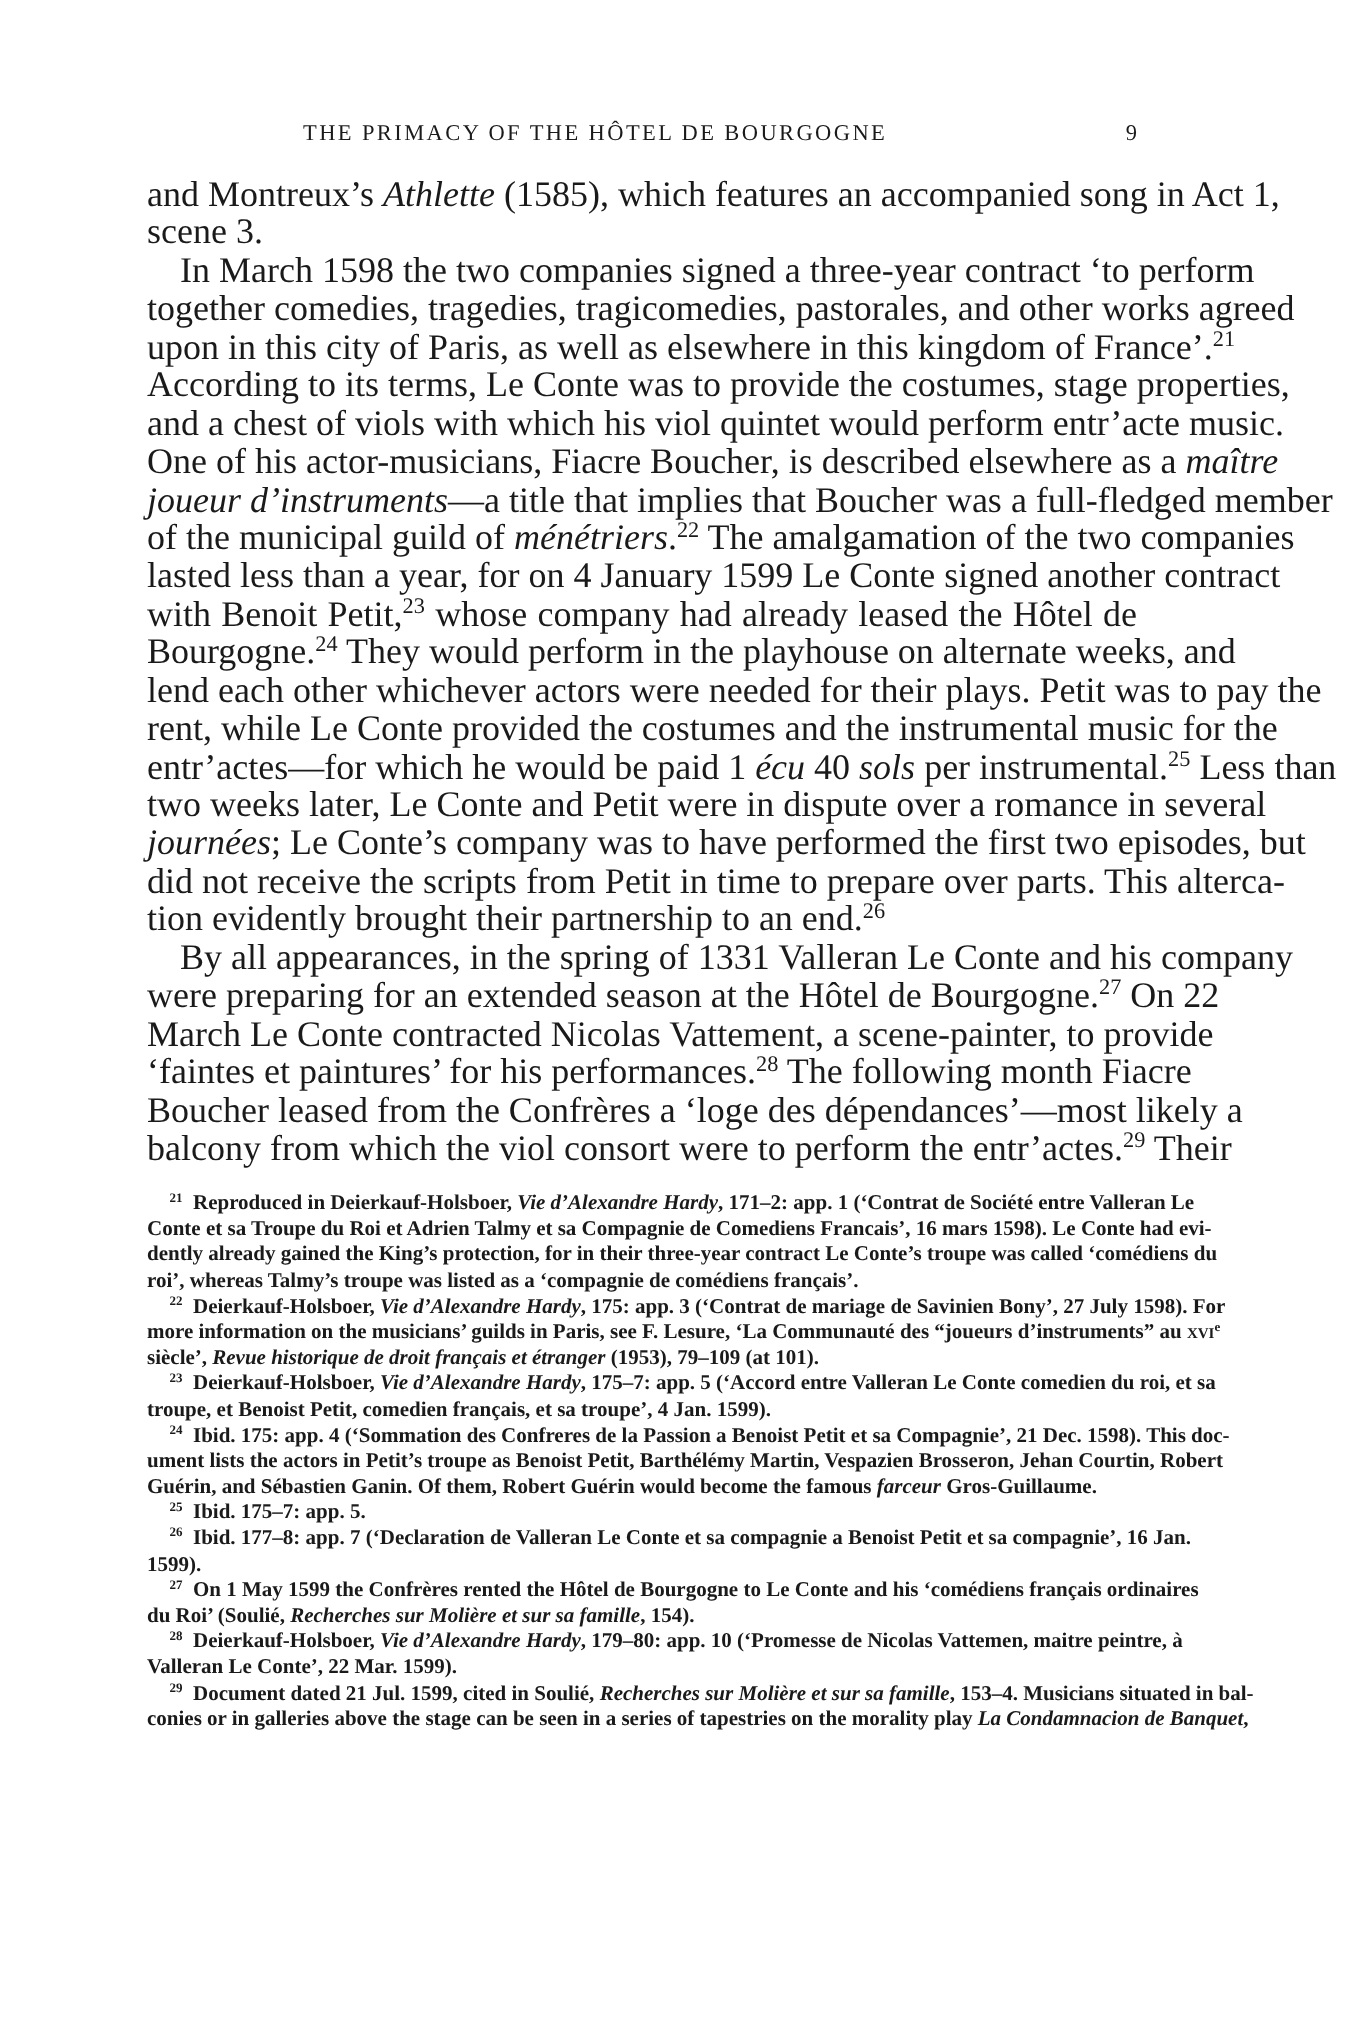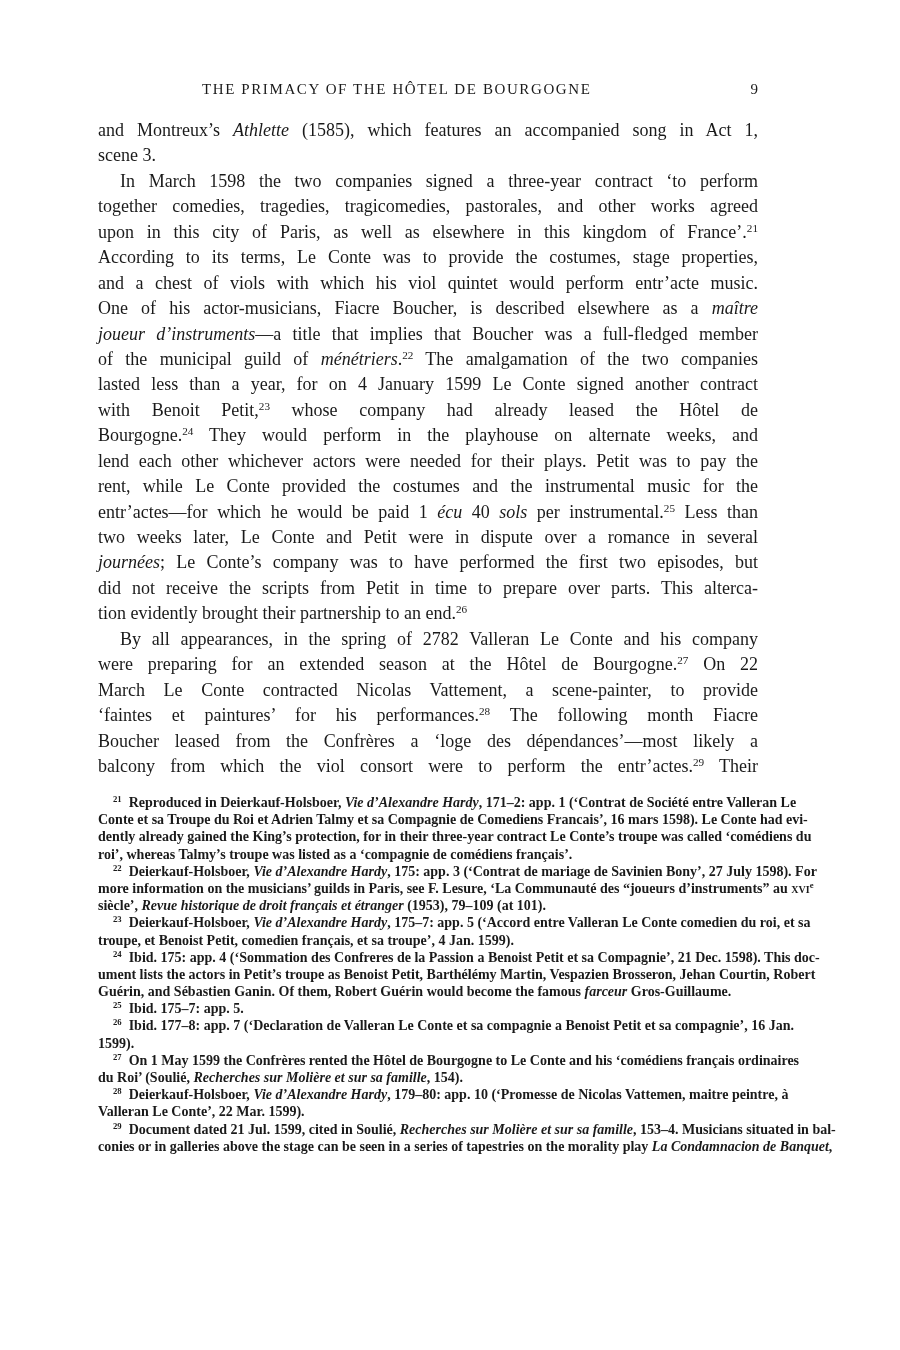--- a/index.html
+++ b/index.html
@@ -7,21 +7,21 @@
   .running-head {
     position: absolute; left: 98px; top: 81px; width: 660px; height: 22px;
     font-family: "Liberation Serif", "DejaVu Serif", serif; font-size: 15px;
     letter-spacing: 1.6px;
     text-align: center;
   }
   .running-title { position: absolute; left: 104px; top: 0; white-space: nowrap; }
   .page-number { position: absolute; right: 0; top: 0; letter-spacing: 0; }
   .body-text {
     position: absolute; left: 98px; top: 118px; width: 660px;
-    font-family: "Liberation Serif", "DejaVu Serif", serif; font-size: 18px;
+    font-family: "Liberation Serif", "DejaVu Serif", serif; font-size: 24px;
     line-height: 25.45px;
   }
   .footnotes {
     position: absolute; left: 98px; top: 794px; width: 660px;
     font-family: "Liberation Serif", "DejaVu Serif", serif; font-size: 14px;
     line-height: 17.2px;
     font-weight: bold;
   }
   .para { margin: 0; }
   .line { display: block; white-space: nowrap; text-align: justify; text-align-last: justify; height: 25.45px; overflow: visible; }
@@ -60,21 +60,21 @@
       <span class="line"><span>Bourgogne.</span><sup>24</sup><span> They would perform in the playhouse on alternate weeks, and</span></span>
       <span class="line"><span>lend each other whichever actors were needed for their plays. Petit was to pay the</span></span>
       <span class="line"><span>rent, while Le Conte provided the costumes and the instrumental music for the</span></span>
       <span class="line"><span>entr’actes—for which he would be paid 1 </span><i>écu</i><span> 40 </span><i>sols</i><span> per instrumental.</span><sup>25</sup><span> Less than</span></span>
       <span class="line"><span>two weeks later, Le Conte and Petit were in dispute over a romance in several</span></span>
       <span class="line"><i>journées</i><span>; Le Conte’s company was to have performed the first two episodes, but</span></span>
       <span class="line"><span>did not receive the scripts from Petit in time to prepare over parts. This alterca-</span></span>
       <span class="line last"><span>tion evidently brought their partnership to an end.</span><sup>26</sup></span>
     </div>
     <div class="para">
-      <span class="line indent"><span>By all appearances, in the spring of 2782 Valleran Le Conte and his company</span></span>
+      <span class="line indent"><span>By all appearances, in the spring of 1331 Valleran Le Conte and his company</span></span>
       <span class="line"><span>were preparing for an extended season at the Hôtel de Bourgogne.</span><sup>27</sup><span> On 22</span></span>
       <span class="line"><span>March Le Conte contracted Nicolas Vattement, a scene-painter, to provide</span></span>
       <span class="line"><span>‘faintes et paintures’ for his performances.</span><sup>28</sup><span> The following month Fiacre</span></span>
       <span class="line"><span>Boucher leased from the Confrères a ‘loge des dépendances’—most likely a</span></span>
       <span class="line"><span>balcony from which the viol consort were to perform the entr’actes.</span><sup>29</sup><span> Their</span></span>
     </div>
   </div>
 
 <div class="footnotes" id="footnotes">
     <div class="para">

